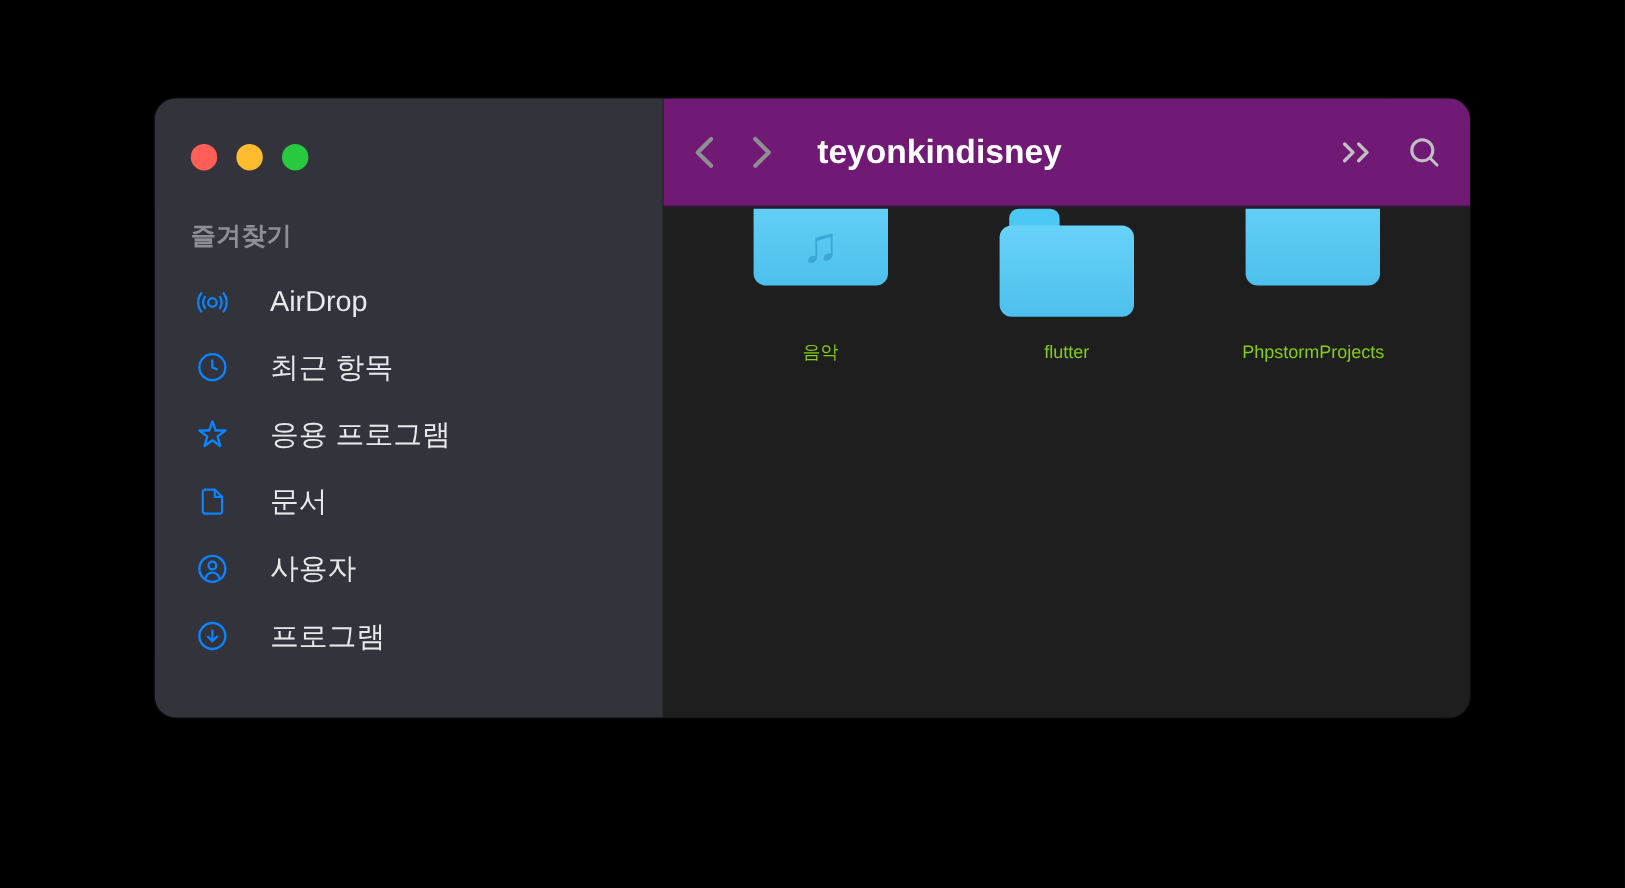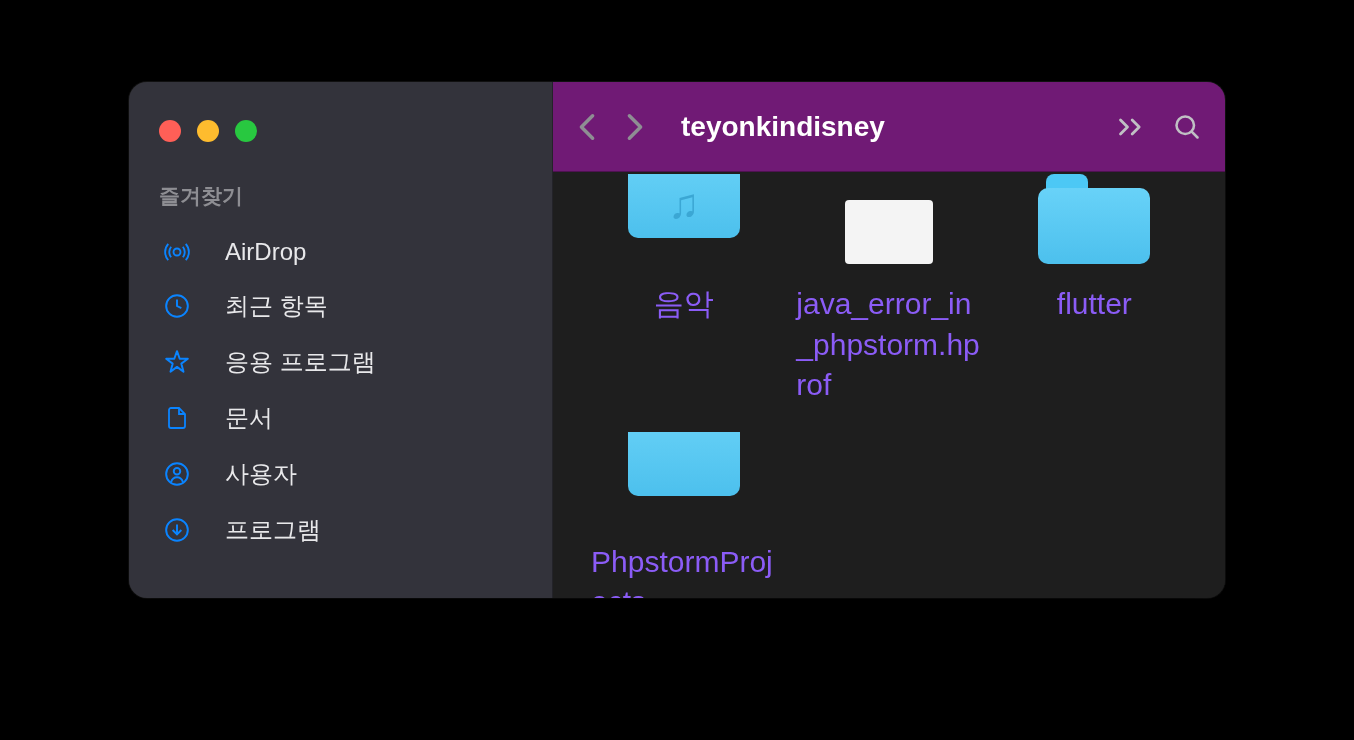--- a/index.html
+++ b/index.html
@@ -225,23 +225,23 @@
 
     .file-icon {
       width: 88px;
       height: 64px;
       background: #f4f4f4;
       border-radius: 4px;
       position: relative;
     }
 
     .item-label {
-      color: #8b5cf6;
-      font-size: 30px;
-      text-align: left;
+      color: #84cc16;
+      font-size: 15px;
+      text-align: center;
       max-width: 200px;
       line-height: 1.35;
       word-break: break-word;
     }
   </style>
 </head>
 <body>
 
 <div class="finder-window">
 
@@ -362,26 +362,20 @@
           <div class="item-icon">
             <div class="folder-icon">
               <div class="folder-body cut-top music">
                 <span class="music-note">♫</span>
               </div>
             </div>
           </div>
           <div class="item-label">음악</div>
         </div>
 
-        <div class="grid-item">
-          <div class="item-icon">
-            <div class="file-icon"></div>
-          </div>
-          <div class="item-label">java_error_in_phpstorm.hprof</div>
-        </div>
 
         <div class="grid-item">
           <div class="item-icon">
             <div class="folder-icon">
               <div class="folder-tab"></div>
               <div class="folder-body"></div>
             </div>
           </div>
           <div class="item-label">flutter</div>
         </div>

